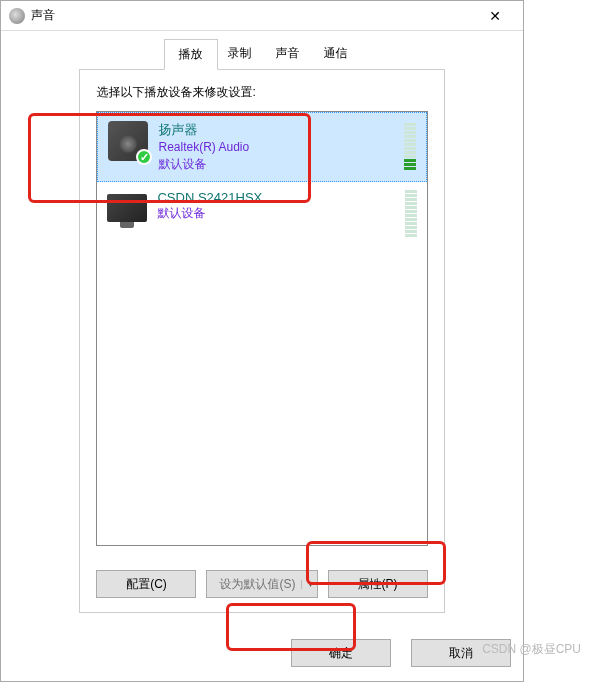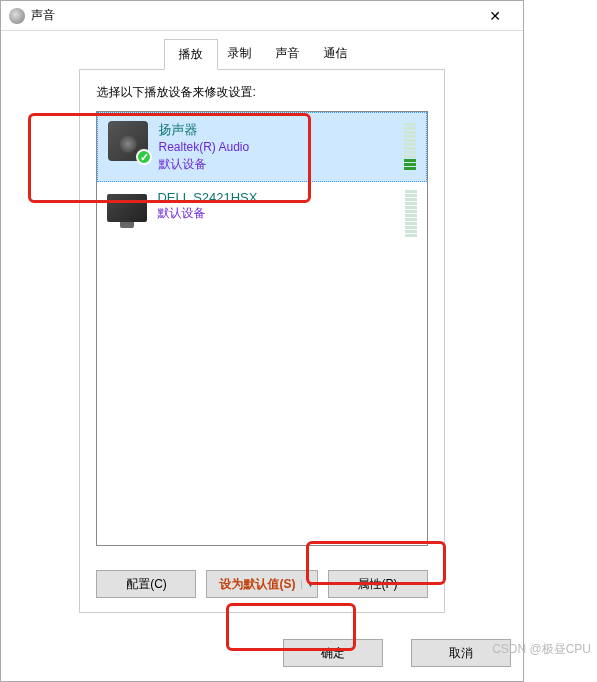--- a/index.html
+++ b/index.html
@@ -166,47 +166,47 @@
       height: 28px;
       border: 1px solid #aaa;
       background: #e1e1e1;
       font-size: 12px;
       display: inline-flex;
       align-items: center;
       justify-content: center;
       padding: 0 12px;
       font-family: inherit;
     }
-    .btn.disabled { color: #c2410c; font-weight: bold; }
+    .btn.disabled { color: #737373; }
     .btn.split { padding-right: 4px; }
     .btn.split::after {
       content: "▾";
       margin-left: 6px;
       font-size: 8px;
       color: #555;
       border-left: 1px solid #bbb;
       padding-left: 6px;
     }
     .footer {
       display: flex;
       justify-content: flex-end;
-      gap: 28px;
+      gap: 20px;
       padding: 14px 12px 14px 12px;
     }
     .footer .btn { min-width: 100px; }
     
     .hl {
       position: absolute;
       border: 3px solid #e2231a;
       border-radius: 6px;
       pointer-events: none;
     }
     .watermark {
       position: absolute;
-      right: 6px;
+      right: 16px;
       bottom: 24px;
       color: #bbb;
       font-size: 12px;
       pointer-events: none;
     }
   </style>
 </head>
 <body>
 
 <div class="window">
@@ -250,21 +250,21 @@
               <div class="level-bar"></div>
               <div class="level-bar"></div>
               <div class="level-bar"></div>
               <div class="level-bar"></div>
             </div>
         </div>
 
         <div class="device-item">
           <div class="dev-icon monitor-icon"></div>
           <div class="dev-text">
-            <div class="dev-name">DELL S2421HSX</div>
+            <div class="dev-name">CSDN S2421HSX</div>
             <div class="dev-sub">默认设备</div>
           </div>
           <div class="level-meter">
               <div class="level-bar"></div>
               <div class="level-bar"></div>
               <div class="level-bar"></div>
               <div class="level-bar"></div>
               <div class="level-bar"></div>
               <div class="level-bar"></div>
               <div class="level-bar"></div>

